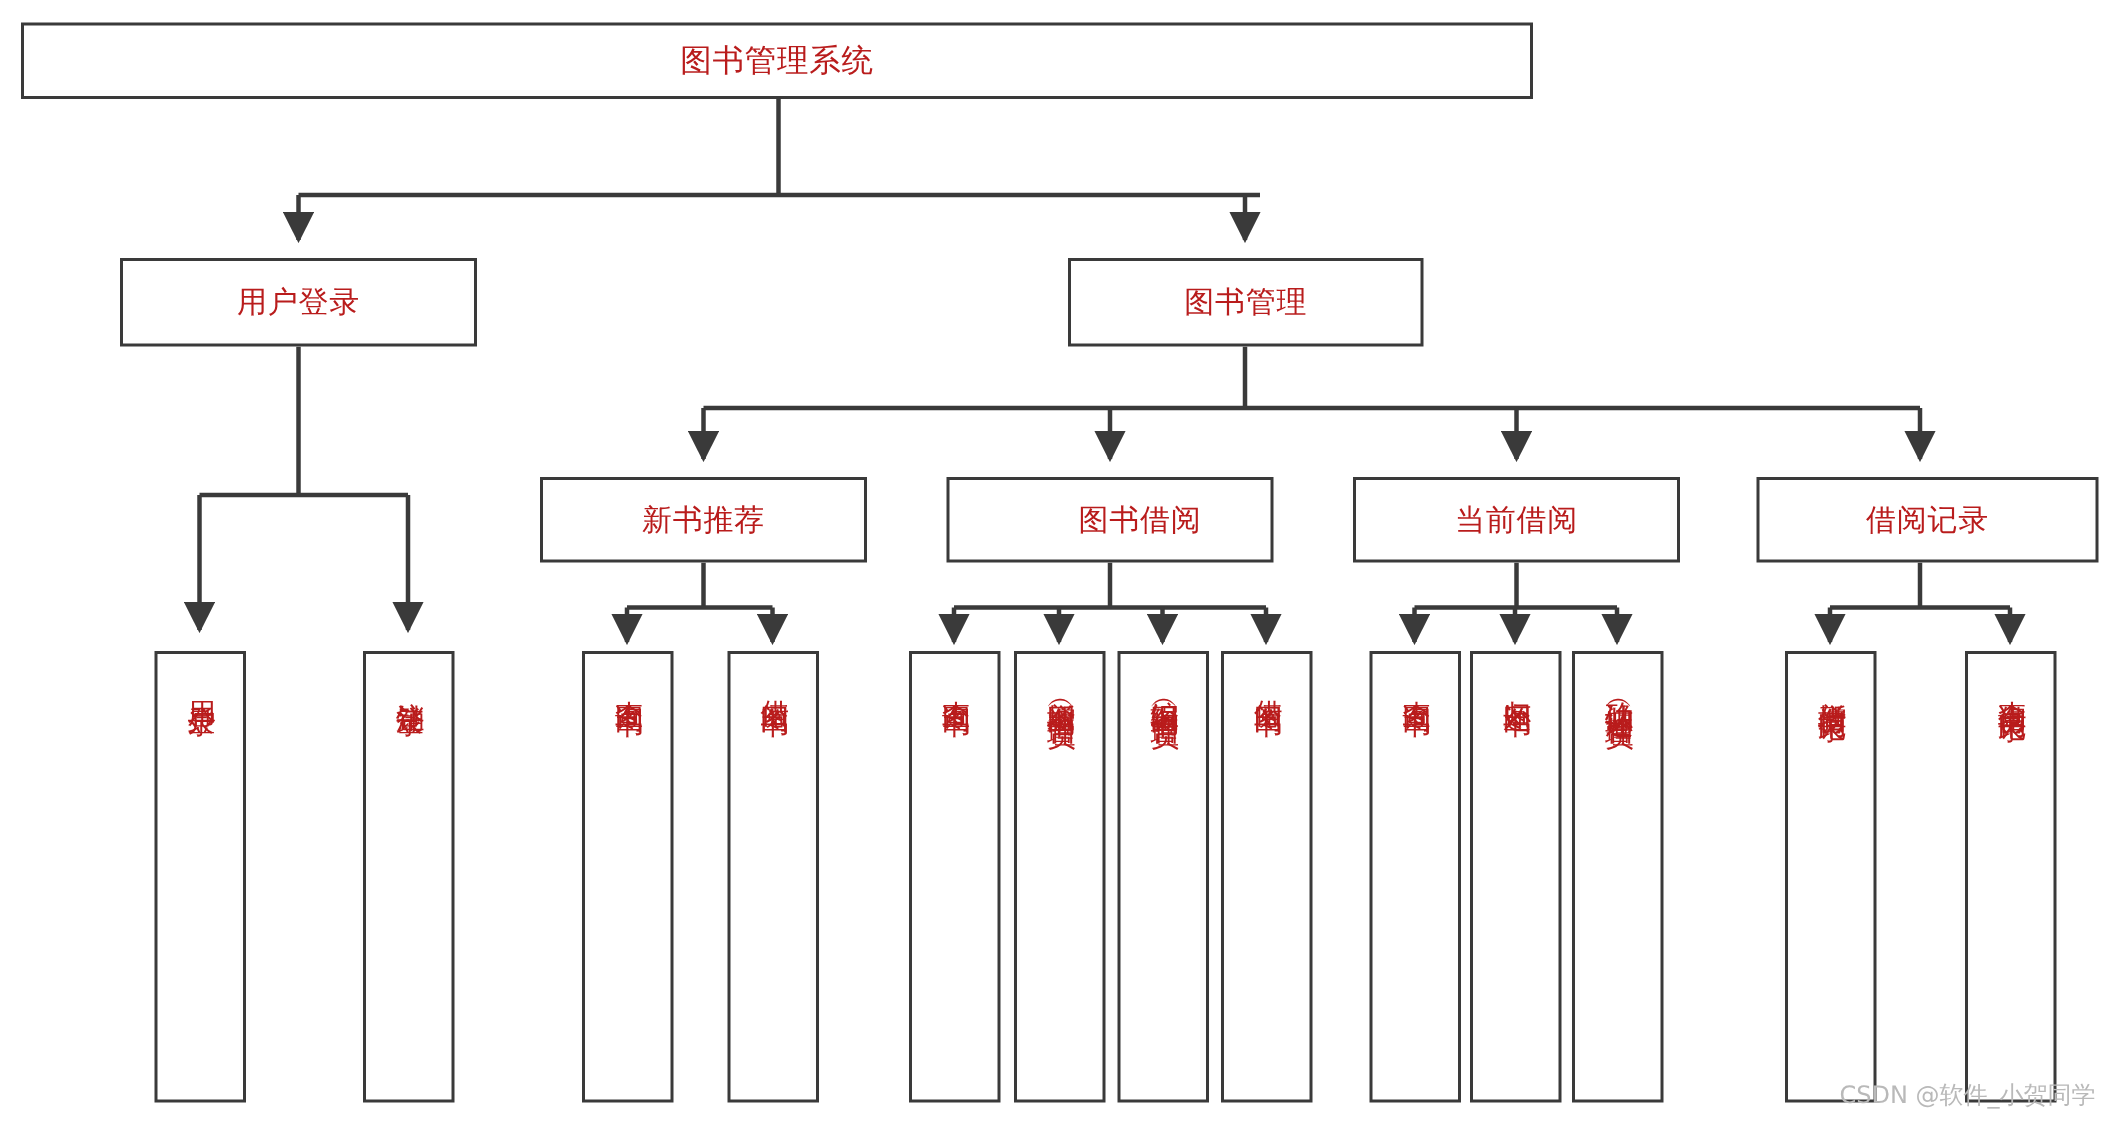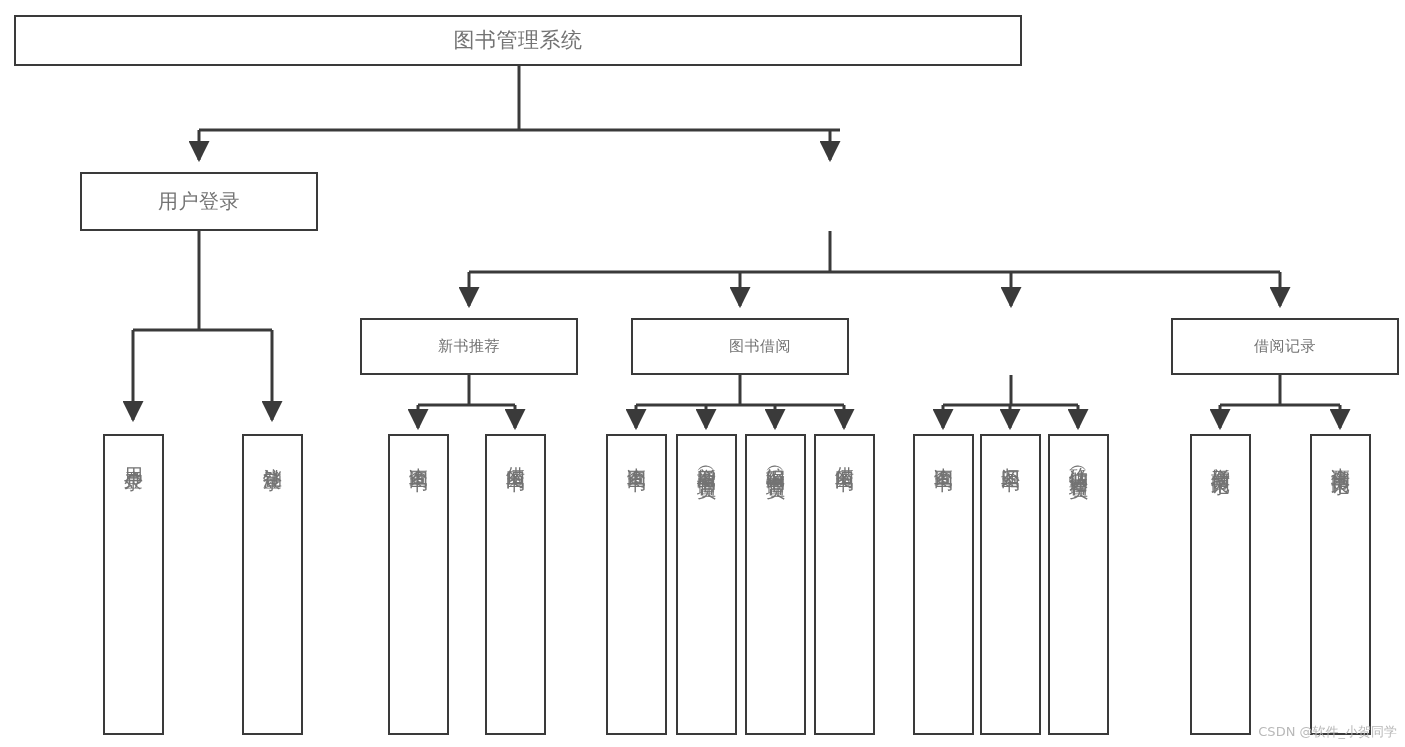--- a/index.html
+++ b/index.html
@@ -26,21 +26,21 @@
     height: 747px;
   }
   .node {
     position: absolute;
     box-sizing: border-box;
     border: 2px solid #3a3a3a;
     background: #ffffff;
     display: flex;
     align-items: center;
     justify-content: center;
-    color: #737373;
+    color: #b91c1c;
     z-index: 2;
   }
   .node .label {
     display: block;
     text-align: center;
     line-height: 1.18;
     letter-spacing: 0.5px;
   }
   .node.horizontal .label {
     writing-mode: horizontal-tb;
@@ -50,27 +50,27 @@
     padding-top: 16px;
   }
   .node.vertical .label {
     writing-mode: vertical-rl;
     text-orientation: upright;
     line-height: 1.05;
     letter-spacing: 2px;
   }
   .node.root .label { font-size: 21px; }
   .node.lvl2 .label { font-size: 20px; }
-  .node.lvl3 .label { font-size: 15px; }
+  .node.lvl3 .label { font-size: 20px; }
   .node.leaf .label { font-size: 19px; }
   #watermark {
     position: absolute;
     right: 8px;
     bottom: 6px;
-    font-size: 13px;
+    font-size: 16px;
     color: #b9b9b9;
     z-index: 5;
     white-space: nowrap;
     font-family: "DejaVu Sans", "Liberation Sans", sans-serif;
   }
 </style>
 </head>
 <body>
 
 <div id="diagram-canvas">
@@ -125,26 +125,32 @@
     </g>
   </svg>
 
   <div class="node root horizontal" style="left:14px; top:15px; width:1008px; height:51px;">
     <span class="label">图书管理系统</span>
   </div>
 
   <div class="node lvl2 horizontal" style="left:80px; top:172px; width:238px; height:59px;">
     <span class="label">用户登录</span>
   </div>
+  <div class="node lvl2 horizontal" style="left:712px; top:172px; width:237px; height:59px;">
+    <span class="label">图书管理</span>
+  </div>
 
   <div class="node lvl3 horizontal" style="left:360px; top:318px; width:218px; height:57px;">
     <span class="label">新书推荐</span>
   </div>
   <div class="node lvl3 horizontal" style="left:631px; top:318px; width:218px; height:57px;padding-left:40px;">
     <span class="label">图书借阅</span>
+  </div>
+  <div class="node lvl3 horizontal" style="left:902px; top:318px; width:218px; height:57px;">
+    <span class="label">当前借阅</span>
   </div>
   <div class="node lvl3 horizontal" style="left:1171px; top:318px; width:228px; height:57px;">
     <span class="label">借阅记录</span>
   </div>
 
   <div class="node leaf vertical" style="left:103px; top:434px; width:61px; height:301px;">
     <span class="label">用户登录</span>
   </div>
   <div class="node leaf vertical" style="left:242px; top:434px; width:61px; height:301px;">
     <span class="label">注销登录</span>

